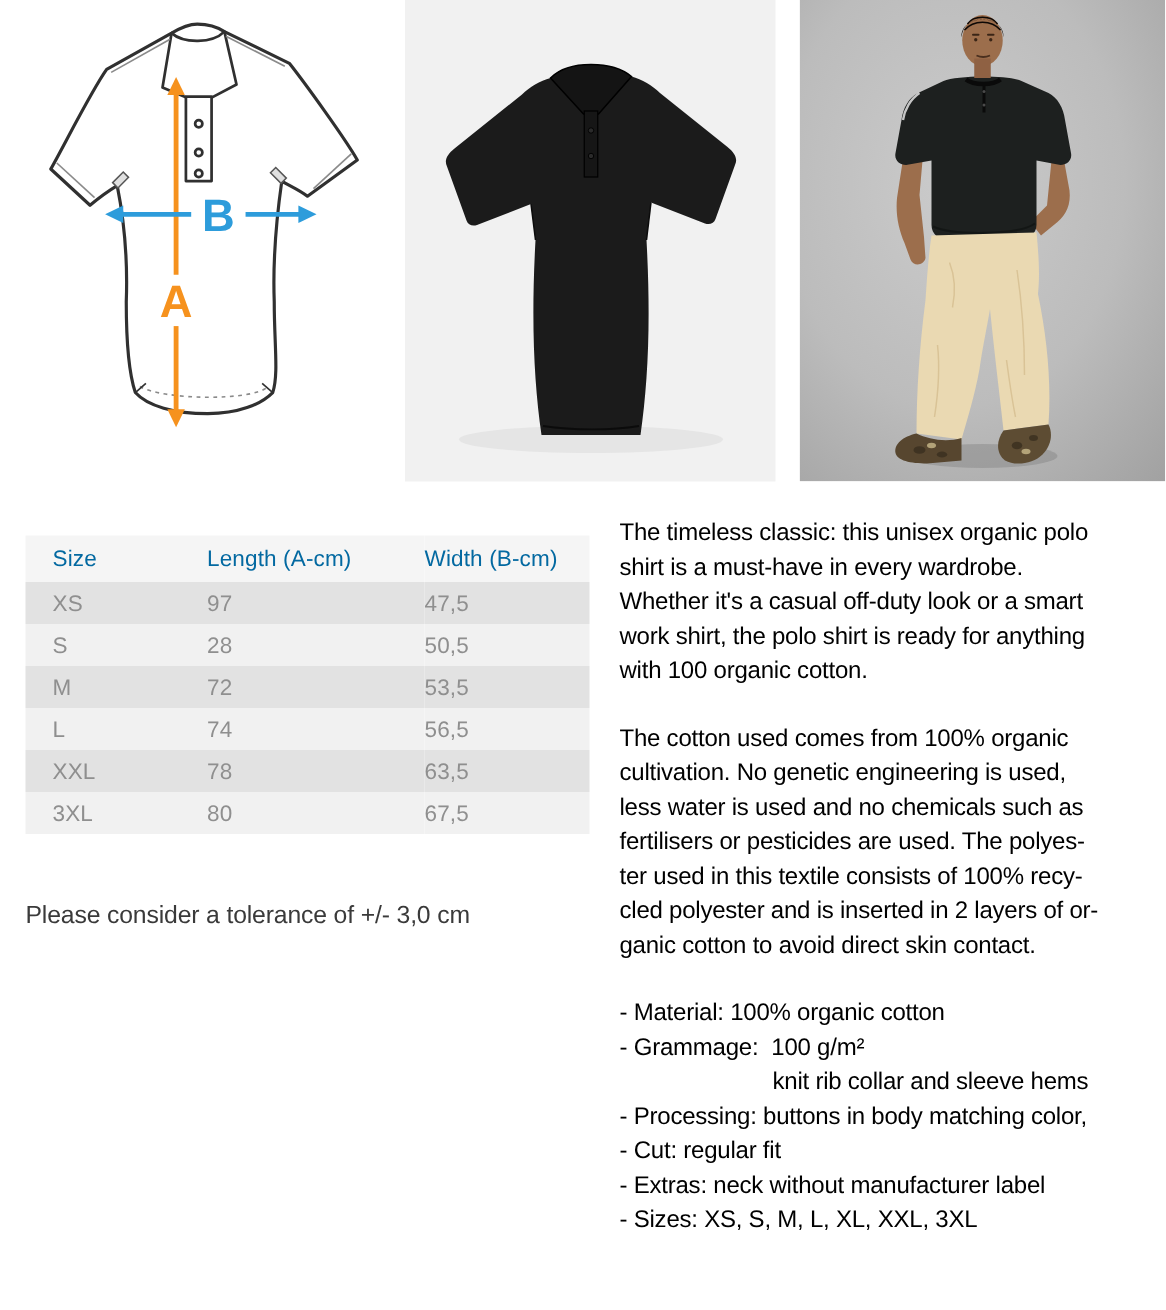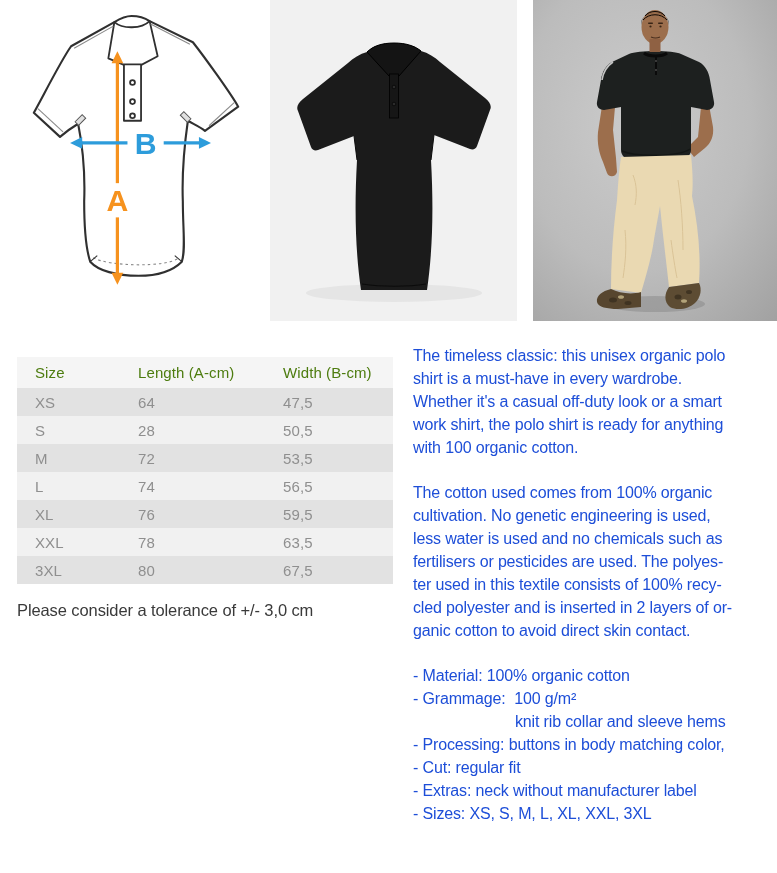--- a/index.html
+++ b/index.html
@@ -17,34 +17,34 @@
   #size-table{
     position:absolute;left:17px;top:357px;width:376px;
     border-collapse:collapse;table-layout:fixed;
     font-size:15px;color:#8f8f8f;letter-spacing:0.1px;
   }
   #size-table col.c1{width:121px;}
   #size-table col.c2{width:145px;}
   #size-table col.c3{width:110px;}
   #size-table th{
     height:31px;font-weight:normal;text-align:left;background:#f5f5f5;
-    color:#4d7c0f;font-size:15px;padding:0;
+    color:#0369a1;font-size:15px;padding:0;
   }
   #size-table td{height:28px;padding:0;margin-left:30px;}
   #size-table th:first-child,#size-table td:first-child{padding-left:18px;}
   #size-table tbody tr:nth-child(odd){background:#e2e2e2;}
   #size-table tbody tr:nth-child(even){background:#f1f1f1;}
 
   #tolerance{
     position:absolute;left:17px;top:601px;width:390px;
     font-size:16.5px;color:#3a3a3a;letter-spacing:-0.1px;
   }
 
   
-  #description{position:absolute;left:413px;top:344px;width:364px;color:#1d4ed8;}
+  #description{position:absolute;left:413px;top:344px;width:364px;color:#000000;}
   .para{
     white-space:pre;margin:0 0 22px 0;
     font-size:16px;line-height:23px;letter-spacing:-0.15px;
   }
   .specs{}
   .spec-line{
     white-space:pre;font-size:16px;line-height:23px;letter-spacing:-0.15px;
   }
   .spec-line.indent{padding-left:102px;}
 
@@ -247,42 +247,37 @@
   <thead>
     <tr>
       <th>Size</th>
       <th>Length (A-cm)</th>
       <th>Width (B-cm)</th>
     </tr>
   </thead>
   <tbody>
     <tr>
       <td>XS</td>
-      <td>64</td>
+      <td>97</td>
       <td>47,5</td>
     </tr>
     <tr>
       <td>S</td>
       <td>28</td>
       <td>50,5</td>
     </tr>
     <tr>
       <td>M</td>
       <td>72</td>
       <td>53,5</td>
     </tr>
     <tr>
       <td>L</td>
       <td>74</td>
       <td>56,5</td>
-    </tr>
-    <tr>
-      <td>XL</td>
-      <td>76</td>
-      <td>59,5</td>
     </tr>
     <tr>
       <td>XXL</td>
       <td>78</td>
       <td>63,5</td>
     </tr>
     <tr>
       <td>3XL</td>
       <td>80</td>
       <td>67,5</td>

